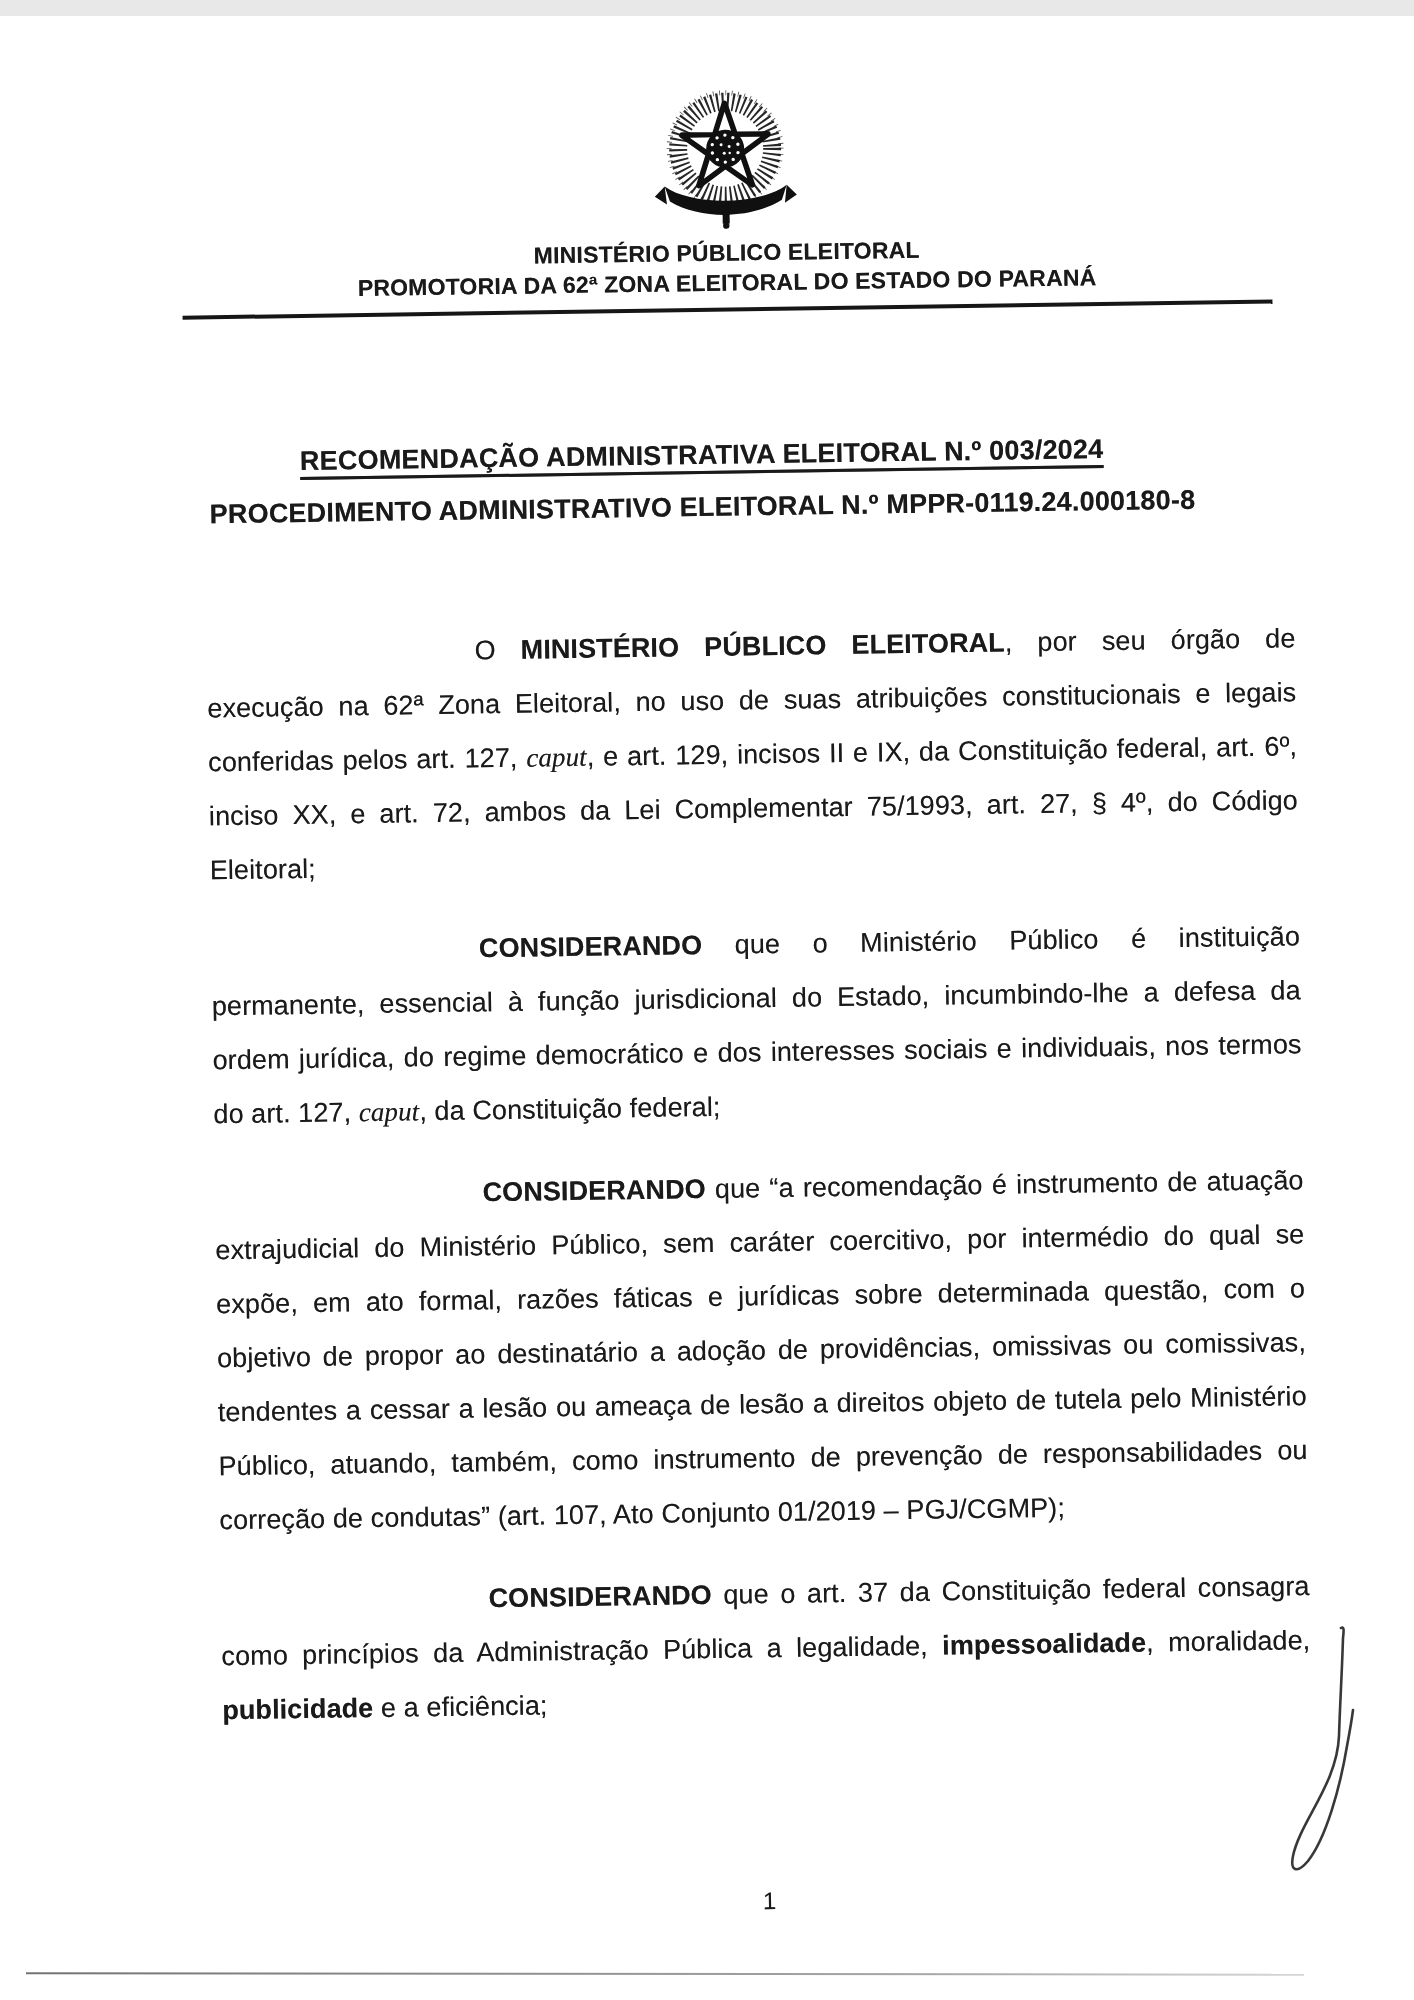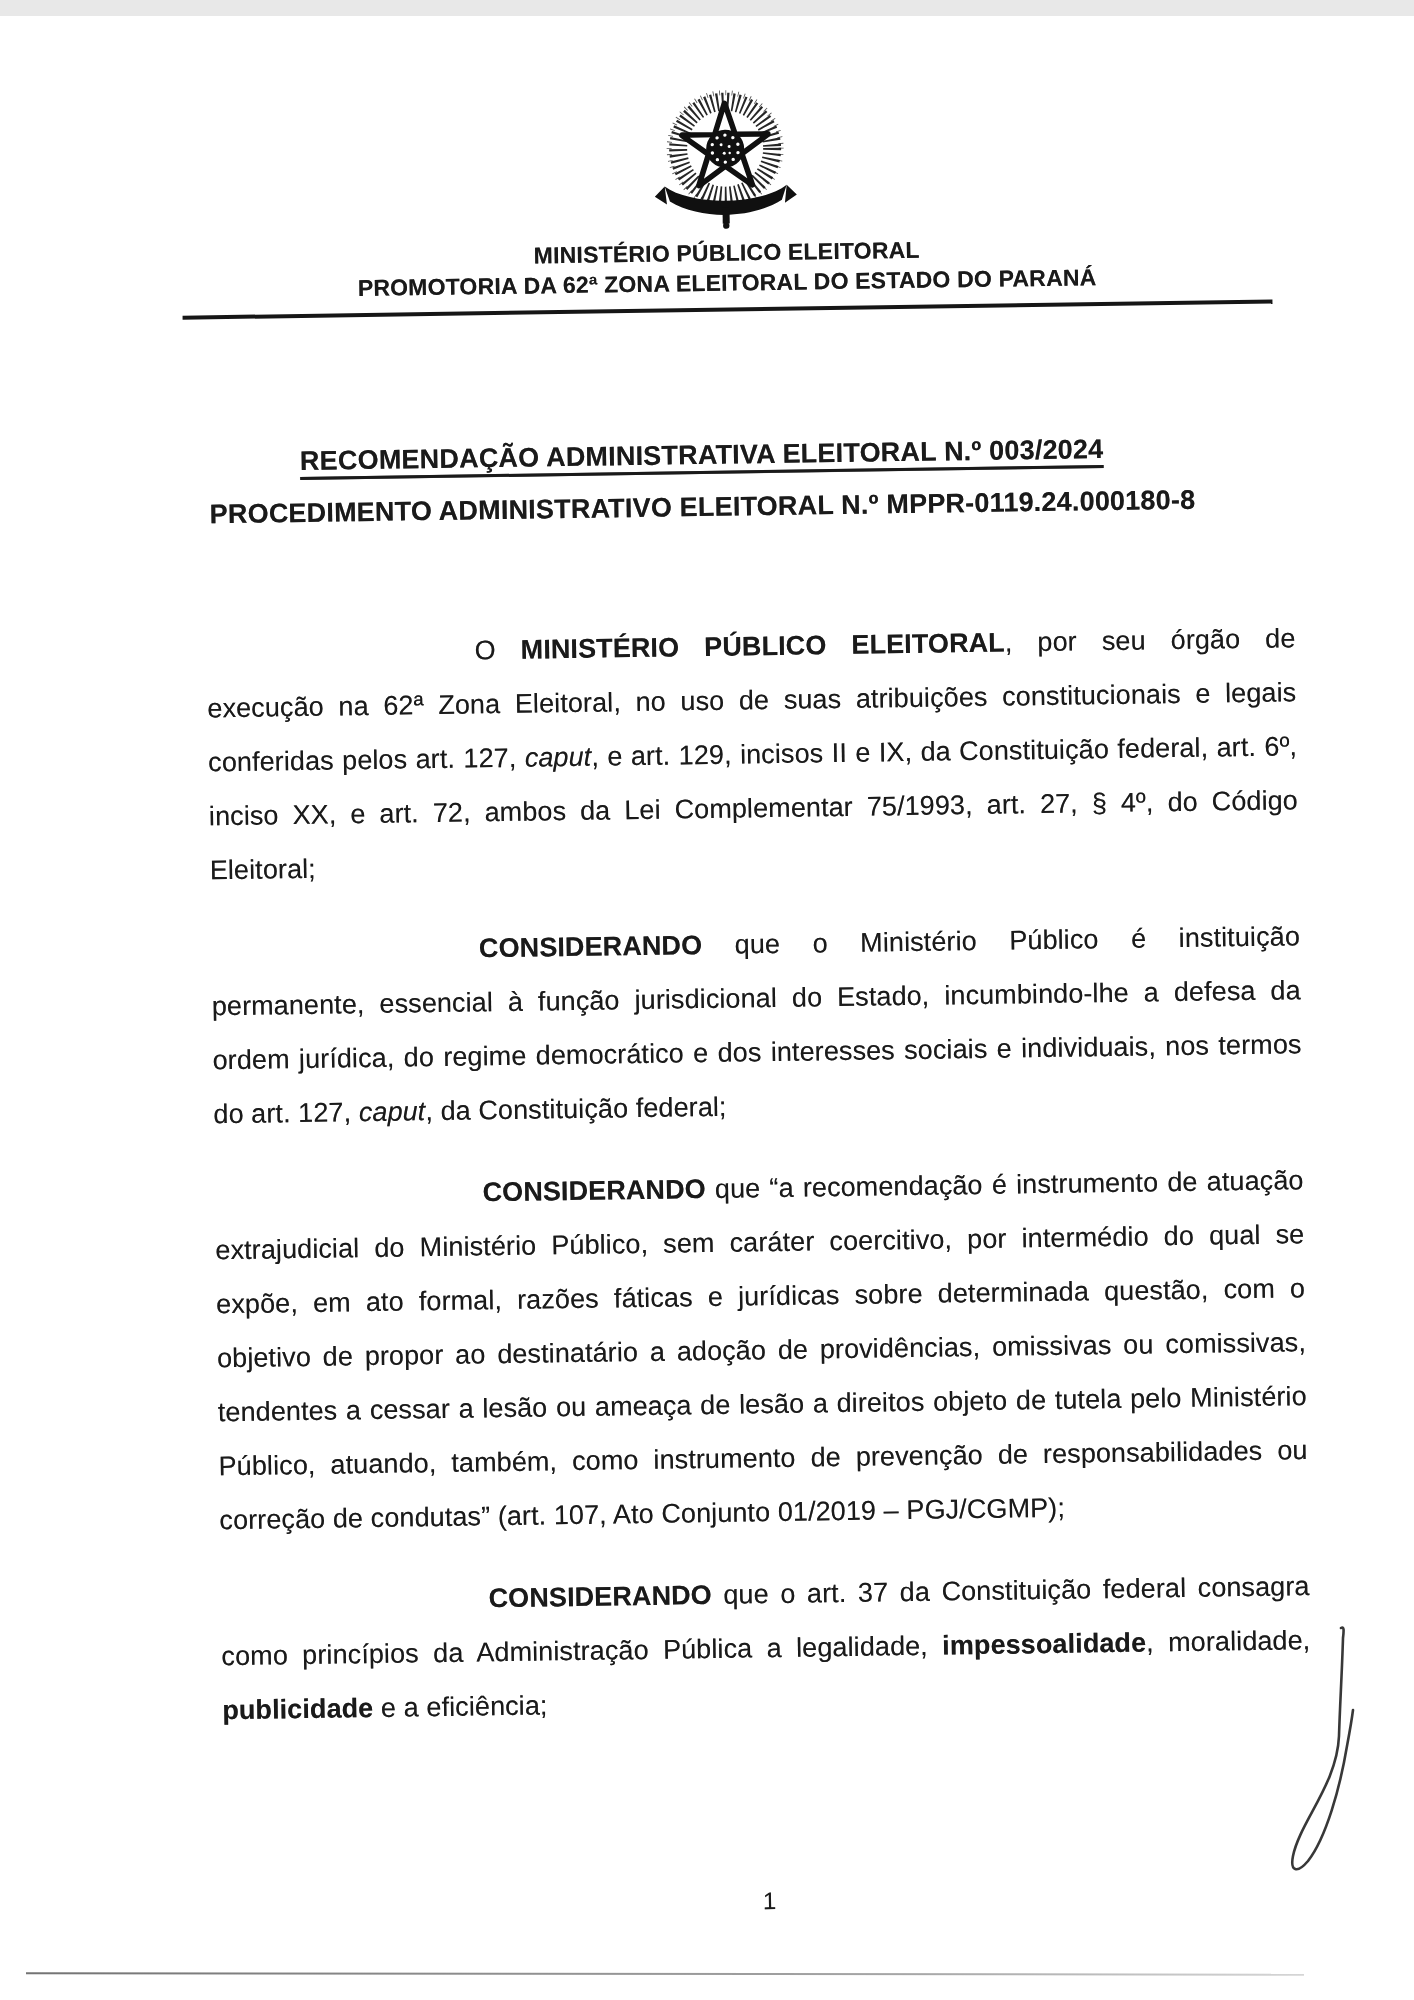--- a/index.html
+++ b/index.html
@@ -32,21 +32,21 @@
     margin-bottom:22px;
   }
   
   .doc-body {
     position:absolute; left:212px; top:604px; width:1089px;
     font-size:27px; line-height:54px; text-align:justify;
     text-shadow:0 0 0.5px rgba(20,20,20,0.55); letter-spacing:0.1px;
   }
   .para { margin:0 0 28px 0; text-indent:268px; }
   .para .b { font-weight:bold; }
-  .para .i { font-style:italic; }
+  .para .i { font-style:italic;font-family:Liberation Serif, serif; }
   
   .page-number-wrap { position:absolute; left:212px; top:1872px; width:1089px; text-align:center; }
   .page-number { font-size:24px; text-shadow:0 0 0.5px rgba(20,20,20,0.55); }
   
   .scan-edge-line {
     position:absolute; left:26px; top:1957px; width:1278px; height:2px;
     background:linear-gradient(to right, rgba(40,40,40,0.65), rgba(60,60,60,0.45) 70%, rgba(90,90,90,0.25));
     transform:rotate(0.06deg);
   }
   .pen-mark { position:absolute; left:0; top:0; pointer-events:none; }

